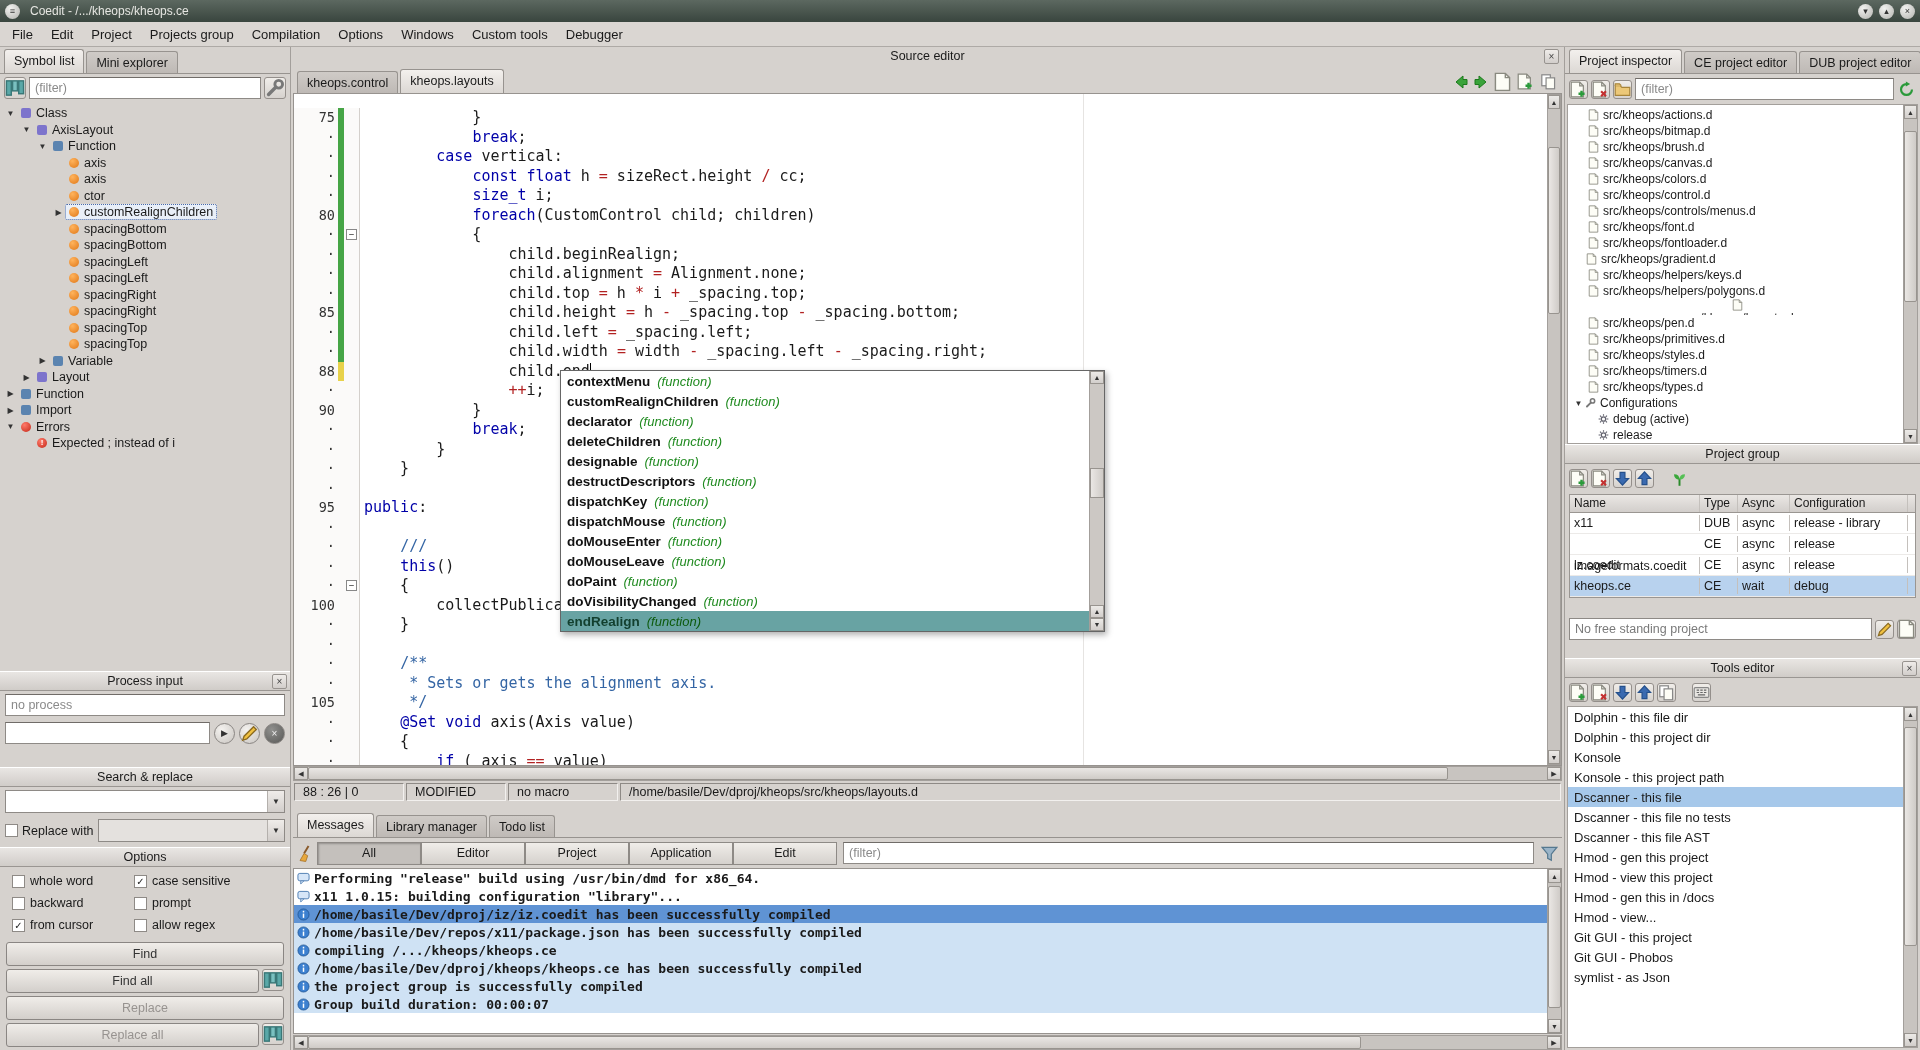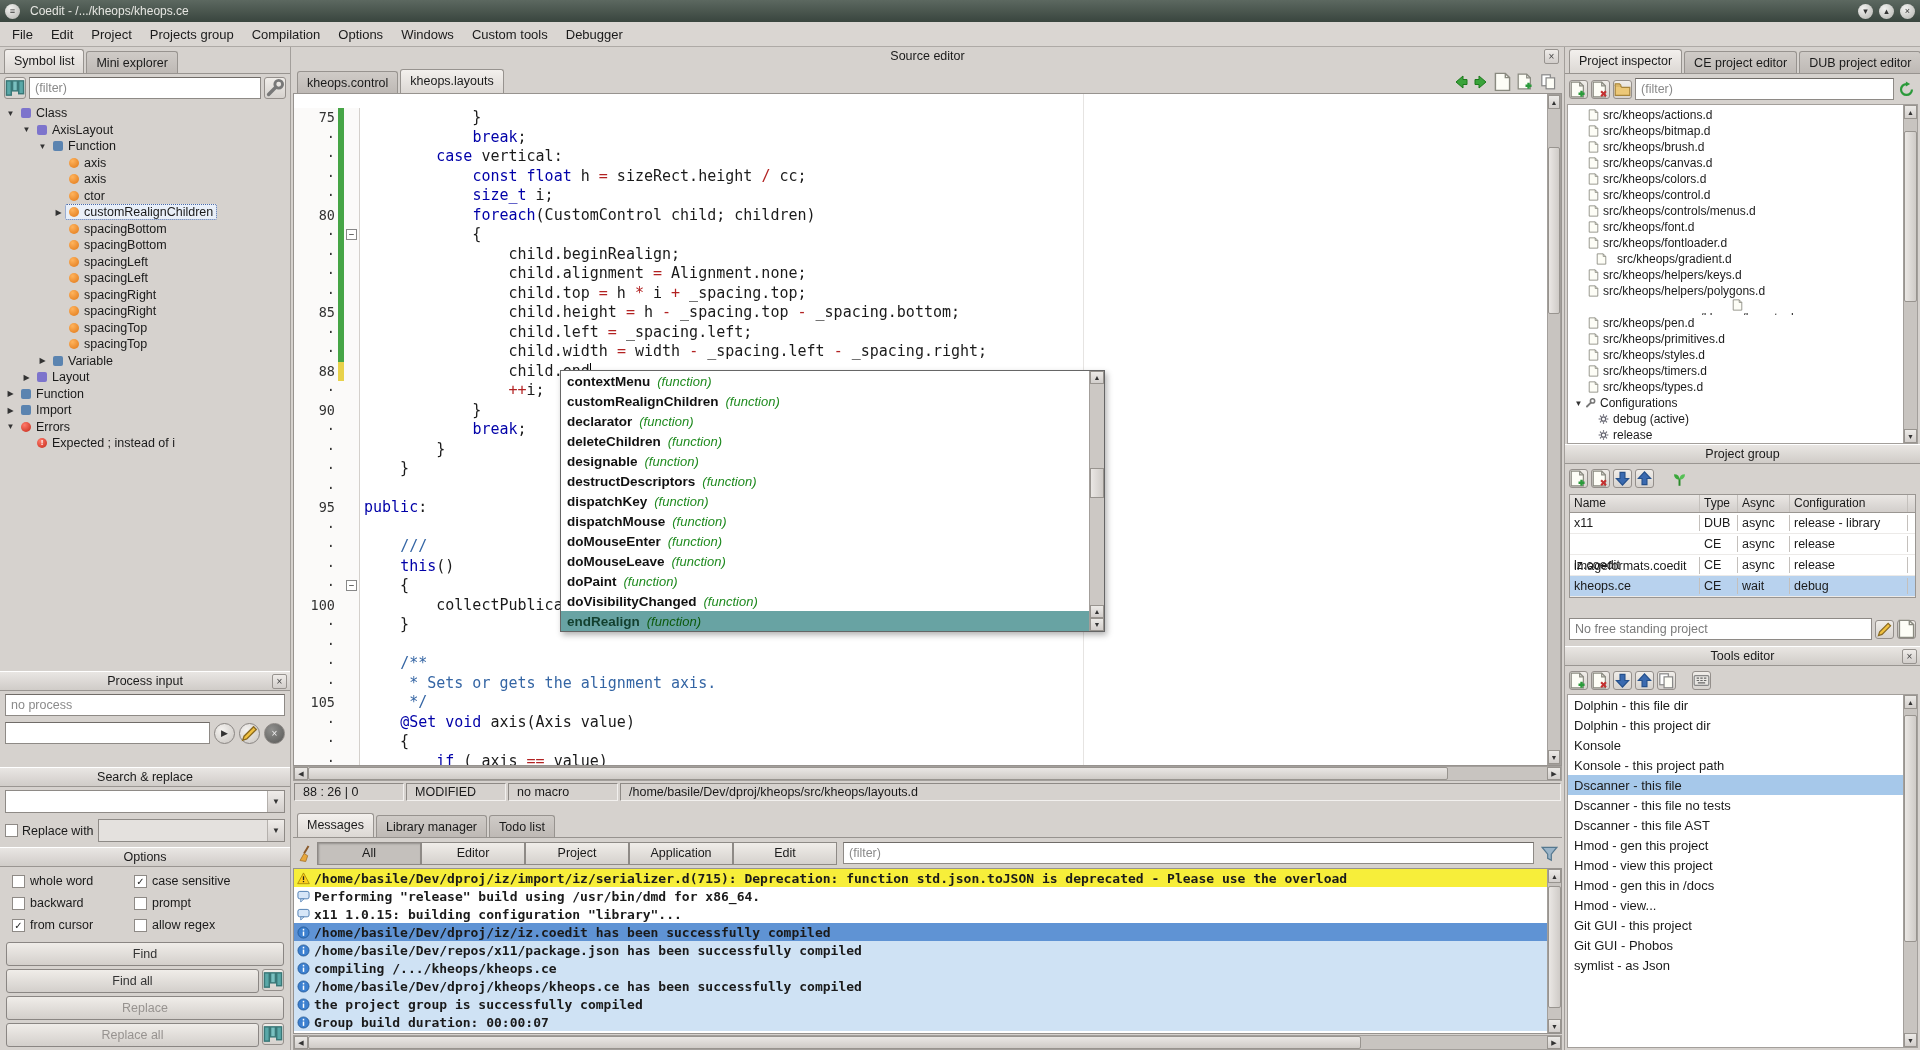--- a/index.html
+++ b/index.html
@@ -124,21 +124,21 @@
 .pg-toolbar{height:28px;flex:none;display:flex;align-items:center;gap:3px;padding:3px 4px}
 .pg-sep{width:10px}
 .pgtable{margin:2px 4px;flex:none;border:1px solid #9a9692;background:#fff;font-size:12.5px}
 .pgh{display:flex;height:18px;background:linear-gradient(#eae7e4,#d2cecb);border-bottom:1px solid #9a9692}
 .pgc{padding:1px 4px;border-right:1px solid #c4c0bc;white-space:nowrap;overflow:hidden;flex:none}
 .pgc-h{font-size:12px}
 .pgrow{display:flex;height:21px;align-items:center;border-bottom:1px solid #eceae8}
 .pgrow.selected{background:#b8d2ee}
 .pg-free{display:flex;align-items:center;gap:3px;margin:18px 4px 0;flex:none}
 .free-box{flex:1;height:22px;border:1px solid #8e8a86;background:#fff;color:#7a7a7a;font-size:12.5px;display:flex;align-items:center;padding:0 5px}
-.te-header{margin-top:6px}
+.te-header{margin-top:18px}
 .te-toolbar{height:28px;flex:none;display:flex;align-items:center;gap:3px;padding:3px 4px}
 .te-body{flex:1;display:flex;margin:0 2px 2px;border:1px solid #a39f9b;background:#fff;overflow:hidden}
 .tools-list{flex:1;overflow:hidden}
 .toolrow{height:20px;display:flex;align-items:center;padding-left:6px;font-size:13px;white-space:nowrap}
 .toolrow.selected{background:#a6c8ea}
 </style>
 </head>
 <body>
 
 <header class="titlebar">
@@ -794,25 +794,20 @@
         </div>
       <input class="tinput" placeholder="(filter)" style="">
       <span class="ibtn sm flat">
           <svg viewBox="0 0 14 14">
             <path d="M1 2 H13 L8.5 7.5 V12.5 L5.5 11 V7.5 Z" fill="#9ab4c8" stroke="#55788f"></path>
           </svg>
         </span>
     </div>
     <div class="msg-body">
       <div class="msg-logs" id="msg-logs">
-          <div class="logrow log-warning"><span class="svgi"><svg viewBox="0 0 14 14">
-                <path d="M7 1 L13.3 12.6 H.7 Z" fill="#ffd21e" stroke="#9a7b00" stroke-width=".8"></path>
-                <rect x="6.3" y="4.6" width="1.4" height="4" fill="#222"></rect>
-                <rect x="6.3" y="9.6" width="1.4" height="1.4" fill="#222"></rect>
-              </svg></span><span class="logtext">/home/basile/Dev/dproj/iz/import/iz/serializer.d(715): Deprecation: function std.json.toJSON is deprecated - Please use the overload</span></div>
           <div class="logrow log-plain"><span class="svgi"><svg viewBox="0 0 14 14">
                 <rect x="1" y="1.5" width="12" height="8" rx="2" fill="#d6e6f8" stroke="#4a7ab0"></rect>
                 <path d="M4 9.5 L4 13 L7.5 9.5 Z" fill="#d6e6f8" stroke="#4a7ab0" stroke-width=".8"></path>
               </svg></span><span class="logtext">Performing "release" build using /usr/bin/dmd for x86_64.</span></div>
           <div class="logrow log-plain"><span class="svgi"><svg viewBox="0 0 14 14">
                 <rect x="1" y="1.5" width="12" height="8" rx="2" fill="#d6e6f8" stroke="#4a7ab0"></rect>
                 <path d="M4 9.5 L4 13 L7.5 9.5 Z" fill="#d6e6f8" stroke="#4a7ab0" stroke-width=".8"></path>
               </svg></span><span class="logtext">x11 1.0.15: building configuration "library"...</span></div>
           <div class="logrow log-selected"><span class="svgi"><svg viewBox="0 0 14 14">
                 <circle cx="7" cy="7" r="6" fill="#3c80d0" stroke="#1d4f8c" stroke-width=".8"></circle>
@@ -973,21 +968,21 @@
           </div>
           <div class="ftrow" style="padding-left: 20px;">
             <span class="svgi">
               <svg viewBox="0 0 12 14">
                 <path d="M1 1 H8 L11 4 V13 H1 Z" fill="#fdfdf6" stroke="#8a8a80"></path>
                 <path d="M8 1 V4 H11" fill="none" stroke="#8a8a80"></path>
               </svg>
             </span>
             <span class="ftlabel">src/kheops/fontloader.d</span>
           </div>
-          <div class="ftrow" style="padding-left: 28px; gap: 6px;">
+          <div class="ftrow" style="padding-left: 18px;">
             <span class="svgi">
               <svg viewBox="0 0 12 14">
                 <path d="M1 1 H8 L11 4 V13 H1 Z" fill="#fdfdf6" stroke="#8a8a80"></path>
                 <path d="M8 1 V4 H11" fill="none" stroke="#8a8a80"></path>
               </svg>
             </span>
             <span class="ftlabel">src/kheops/gradient.d</span>
           </div>
           <div class="ftrow" style="padding-left: 20px;">
             <span class="svgi">

